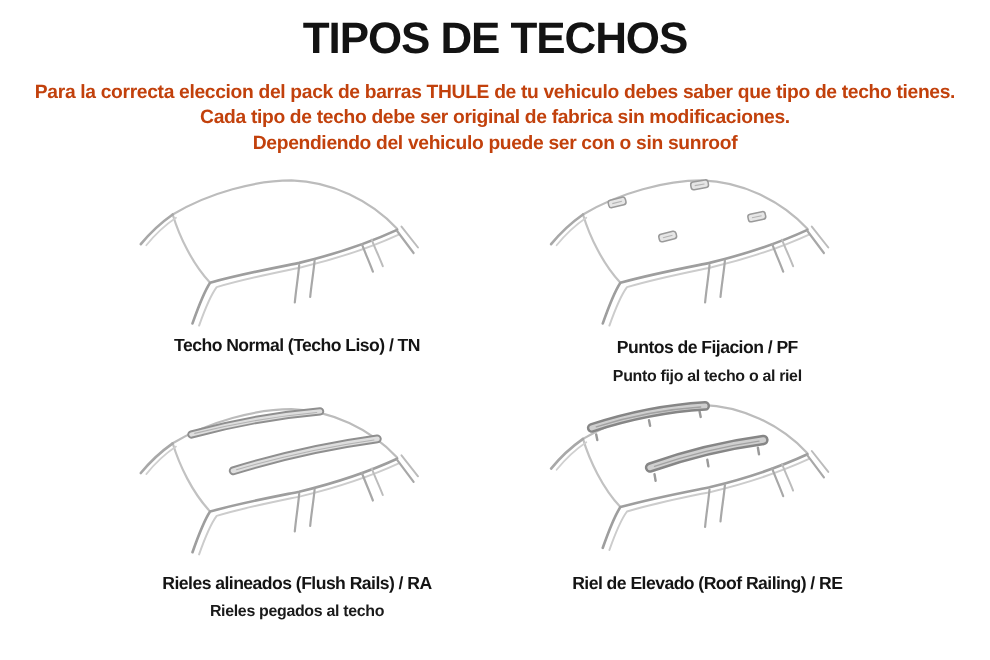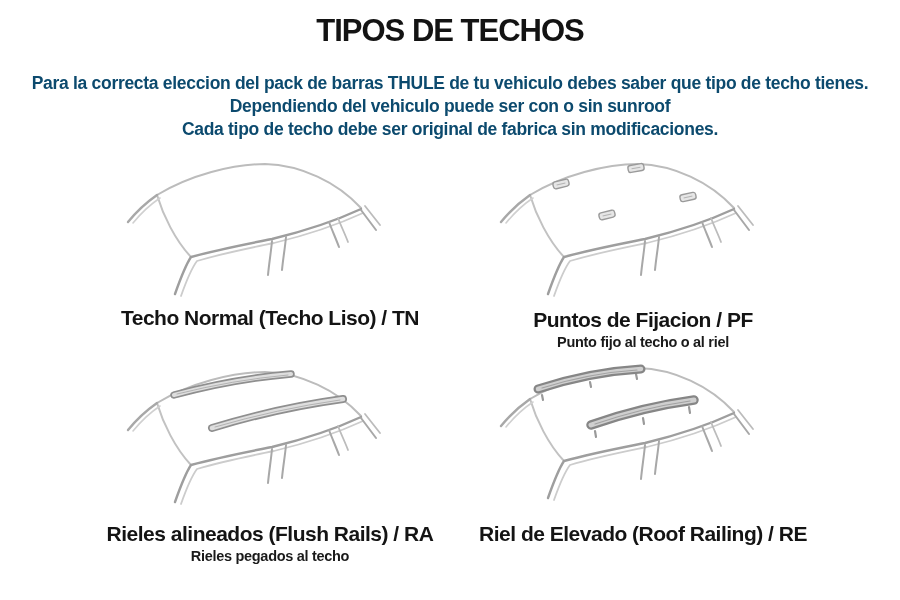--- a/index.html
+++ b/index.html
@@ -4,33 +4,33 @@
 <style>
   html,body{margin:0;padding:0;}
   body{
     width:900px;height:600px;overflow:hidden;background:#ffffff;
     font-family:"Liberation Sans","DejaVu Sans",sans-serif;color:#151515;
     position:relative;
   }
   .page{position:absolute;inset:0;}
   h1.title{
     margin:0;position:absolute;top:13px;left:0;width:900px;
-    text-align:center;font-size:31px;font-weight:700;letter-spacing:-1px;
+    text-align:center;font-size:40px;font-weight:700;letter-spacing:-1px;
     color:#131313;
   }
   .intro{
     position:absolute;top:72px;left:0;width:900px;text-align:center;
     font-size:17.5px;font-weight:600;line-height:23px;letter-spacing:-0.3px;
-    color:#0c4a6e;
+    color:#c2410c;
   }
   .quad{position:absolute;width:330px;text-align:center;}
   .quad svg{display:block;}
   .quad .caption{
     position:absolute;left:-40px;width:410px;
-    font-size:21px;font-weight:700;letter-spacing:-0.5px;white-space:nowrap;
+    font-size:16px;font-weight:700;letter-spacing:-0.5px;white-space:nowrap;
     color:#141414;
   }
   .quad .subcaption{
     position:absolute;left:-40px;width:410px;
     font-size:14.5px;font-weight:700;letter-spacing:-0.3px;white-space:nowrap;
     color:#1a1a1a;
   }
   .q-tn{left:105px;top:158px;}
   .q-tn .caption{top:148px;}
   .q-pf{left:478px;top:158px;}
@@ -78,22 +78,22 @@
     </defs>
   </svg>
 </div>
 
 <div class="page">
 
   <h1 class="title">TIPOS DE TECHOS</h1>
 
   <div class="intro">
     <div>Para la correcta eleccion del pack de barras THULE de tu vehiculo debes saber que tipo de techo tienes.</div>
+    <div>Cada tipo de techo debe ser original de fabrica sin modificaciones.</div>
     <div>Dependiendo del vehiculo puede ser con o sin sunroof</div>
-    <div>Cada tipo de techo debe ser original de fabrica sin modificaciones.</div>
   </div>
 
   <div class="quad q-tn">
     <svg width="320" height="160" viewBox="0 0 320 160">
       <use href="#roof-base"></use>
     </svg>
     <div class="caption">Techo Normal (Techo Liso) / TN</div>
   </div>
 
   <div class="quad q-ra">

